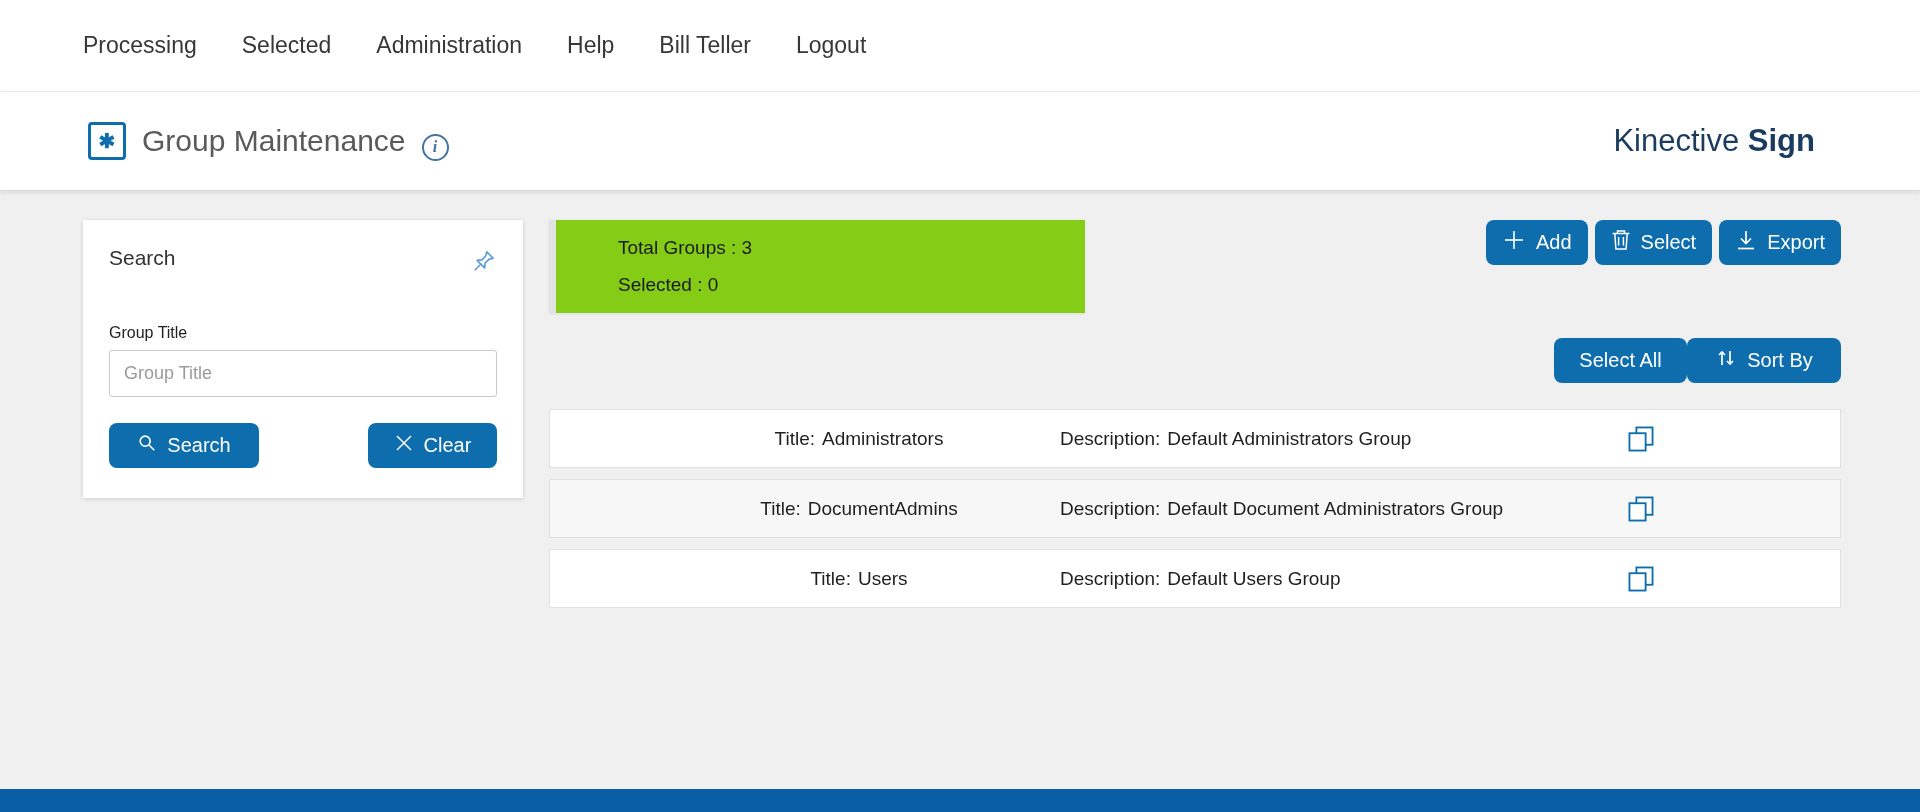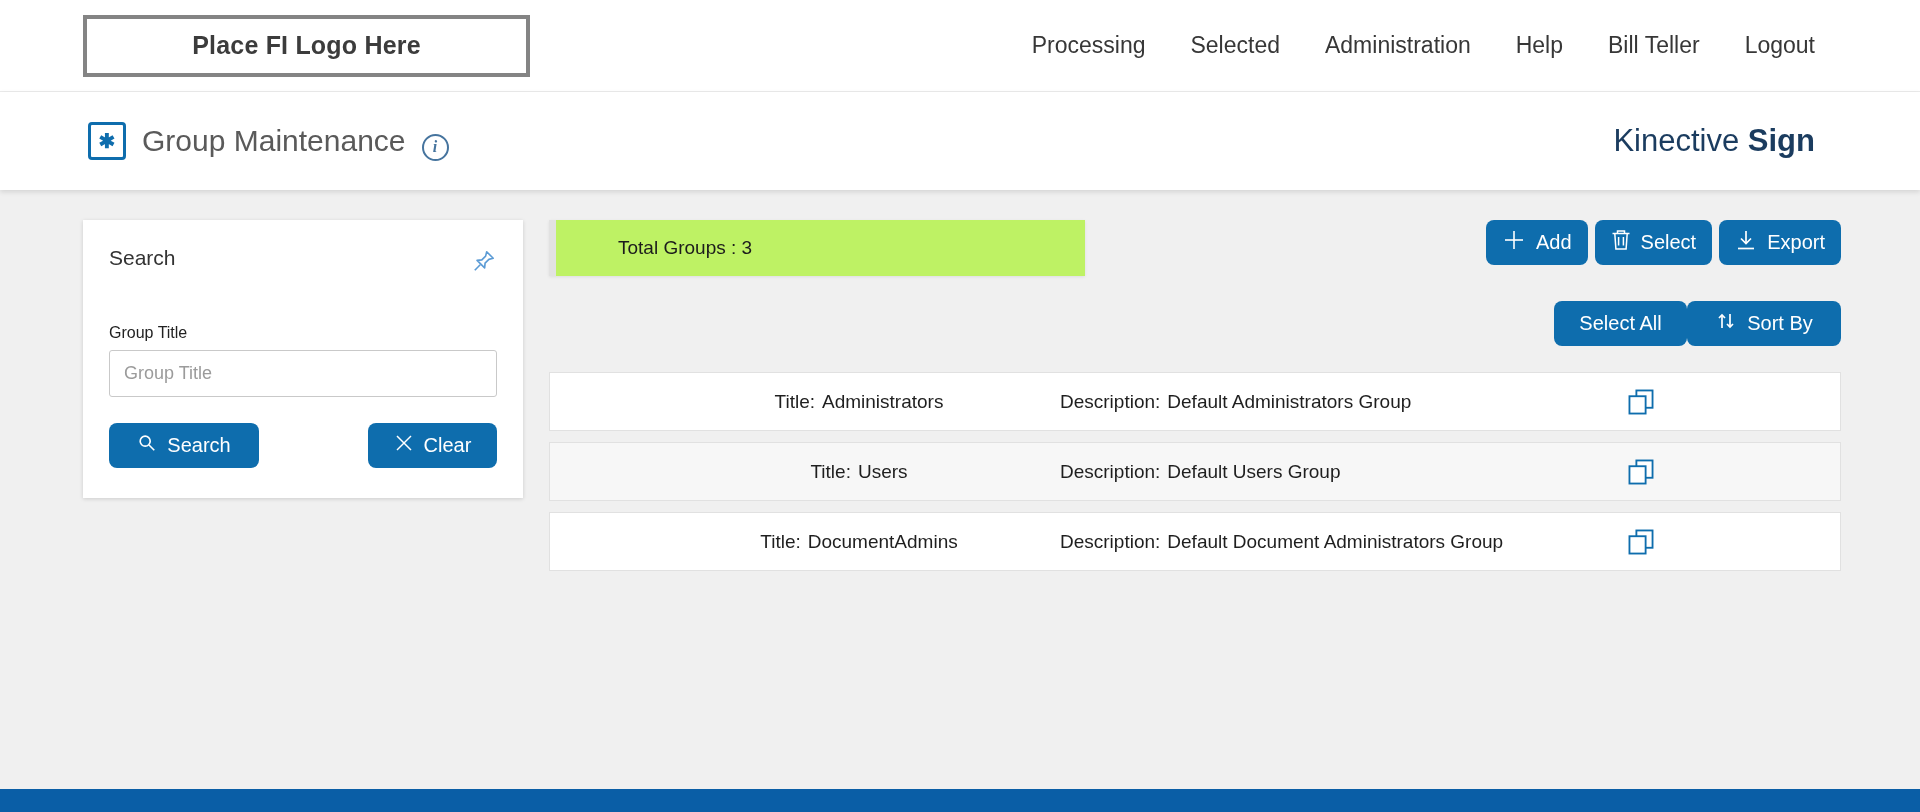--- a/index.html
+++ b/index.html
@@ -80,21 +80,21 @@
   .btn svg { flex:none; }
   .btn-search { width:150px; }
   .btn-clear  { width:129px; }
   .btn-select-all { width:133px; }
   .btn-sort { width:154px; }
 
   
   .right-col { width:1292px; flex:none; }
   .row1 { display:flex; justify-content:space-between; align-items:flex-start; margin-bottom:25px; }
   .summary-box {
-    width:536px; background:#bef264; border-left:7px solid #e2e2e2;
+    width:536px; background:#84cc16; border-left:7px solid #e2e2e2;
     box-shadow:0 1px 3px rgba(0,0,0,0.08);
     padding:17px 0 17px 62px; font-size:19px; color:#1c1c1c;
   }
   .summary-line { margin-bottom:15px; }
   .summary-line:last-child { margin-bottom:0; }
   .action-buttons { display:flex; gap:7px; }
 
   .row2 { display:flex; justify-content:flex-end; margin-bottom:26px; }
 
   
@@ -111,23 +111,20 @@
 
   
   .footer {
     position:absolute; left:0; right:0; bottom:0; height:23px; background:#0a5ea6;
   }
 </style>
 </head>
 <body>
 
 <header class="topbar">
-  <div class="logo-box">
-    <span>Place FI Logo Here</span>
-  </div>
   <nav class="topnav">
     <a>Processing</a>
     <a>Selected</a>
     <a>Administration</a>
     <a>Help</a>
     <a>Bill Teller</a>
     <a>Logout</a>
   </nav>
 </header>
 
@@ -179,20 +176,24 @@
     </div>
   </aside>
 
   <section class="right-col">
 
     <div class="row1">
       <div class="summary-box">
         <div class="summary-line">
           <span>Total Groups :</span>
           <span>3</span>
+        </div>
+        <div class="summary-line">
+          <span>Selected :</span>
+          <span>0</span>
         </div>
       </div>
 
       <div class="action-buttons">
         <button class="btn">
           <span>
             <svg width="24" height="24" viewBox="0 0 24 24" fill="none">
               <line x1="12" y1="3" x2="12" y2="21" stroke="#fff" stroke-width="1.6"></line>
               <line x1="3" y1="12" x2="21" y2="12" stroke="#fff" stroke-width="1.6"></line>
             </svg>
@@ -253,39 +254,39 @@
         <span class="g-copy">
           <svg width="30" height="30" viewBox="0 0 26 26" fill="none" stroke="#0e6dad" stroke-width="1.6">
             <rect x="9" y="3" width="14" height="15" fill="#fff"></rect>
             <rect x="3" y="8" width="14" height="15" fill="#fff"></rect>
           </svg>
         </span>
       </div>
 
       <div class="group-row">
         <div class="g-title">
-          <span class="g-label">Title:</span><span>Users</span>
+          <span class="g-label">Title:</span><span>DocumentAdmins</span>
         </div>
         <div class="g-desc">
-          <span class="g-label">Description:</span><span>Default Users Group</span>
+          <span class="g-label">Description:</span><span>Default Document Administrators Group</span>
         </div>
         <span class="g-copy">
           <svg width="30" height="30" viewBox="0 0 26 26" fill="none" stroke="#0e6dad" stroke-width="1.6">
             <rect x="9" y="3" width="14" height="15" fill="#fff"></rect>
             <rect x="3" y="8" width="14" height="15" fill="#fff"></rect>
           </svg>
         </span>
       </div>
 
       <div class="group-row">
         <div class="g-title">
-          <span class="g-label">Title:</span><span>DocumentAdmins</span>
+          <span class="g-label">Title:</span><span>Users</span>
         </div>
         <div class="g-desc">
-          <span class="g-label">Description:</span><span>Default Document Administrators Group</span>
+          <span class="g-label">Description:</span><span>Default Users Group</span>
         </div>
         <span class="g-copy">
           <svg width="30" height="30" viewBox="0 0 26 26" fill="none" stroke="#0e6dad" stroke-width="1.6">
             <rect x="9" y="3" width="14" height="15" fill="#fff"></rect>
             <rect x="3" y="8" width="14" height="15" fill="#fff"></rect>
           </svg>
         </span>
       </div>
 
     </div>

